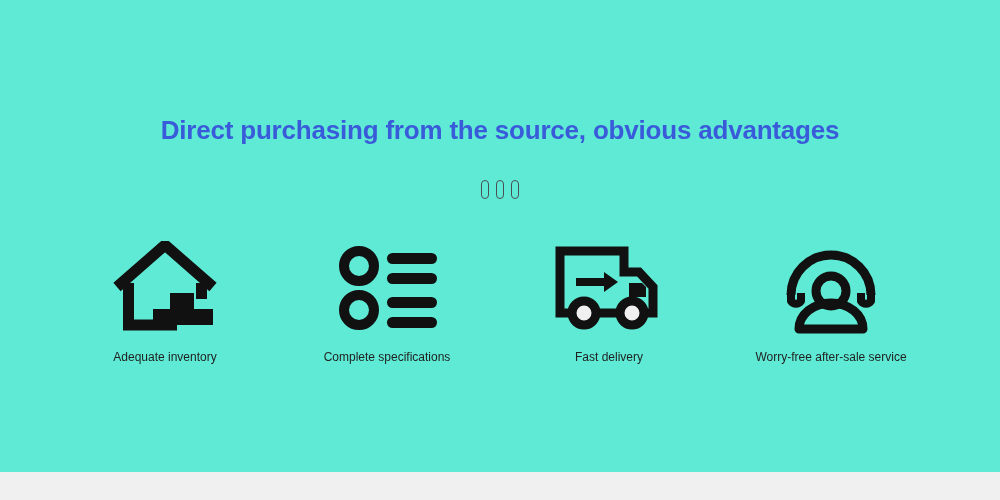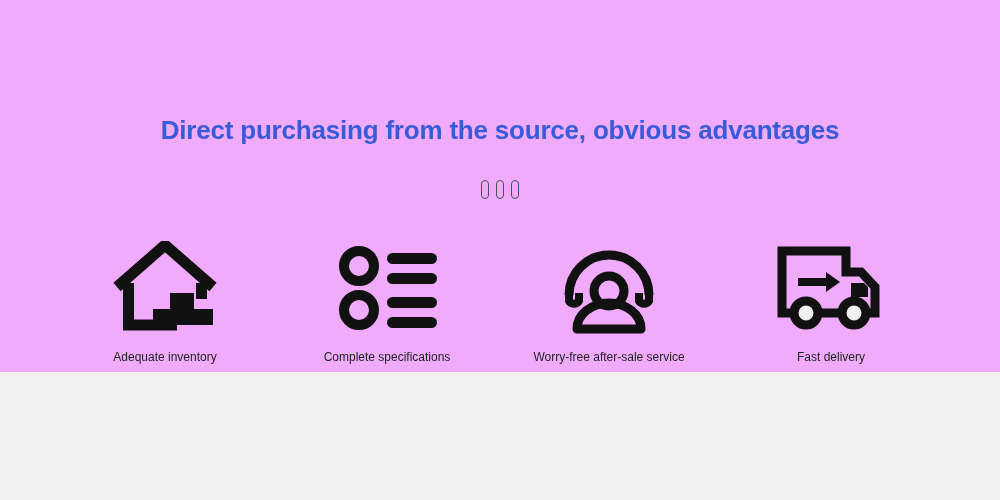--- a/index.html
+++ b/index.html
@@ -11,22 +11,22 @@
     height: 500px;
     background: #f0f0f0;
     font-family: "Liberation Sans", sans-serif;
     overflow: hidden;
     position: relative;
   }
 
   .banner {
     position: relative;
     width: 1000px;
-    height: 372px;
-    background: #f0abfc;
+    height: 472px;
+    background: #5eead4;
   }
 
   
   .headline {
     position: absolute;
     top: 113px;
     left: 0;
     width: 1000px;
     text-align: center;
     font-size: 26px;
@@ -139,49 +139,49 @@
 
           <rect x="52" y="55" width="50" height="11" rx="5.5" fill="#111111"></rect>
           <rect x="52" y="75" width="50" height="11" rx="5.5" fill="#111111"></rect>
         </svg>
       </div>
       <div class="caption">Complete specifications</div>
     </div>
 
     <div class="feature">
       <div class="icon-wrap">
-        <svg width="100" height="94" viewBox="0 0 100 94" fill="none">
-
-          <path d="M10 54 A40 40 0 0 1 90 54" stroke="#111111" stroke-width="9" stroke-linecap="butt" fill="none"></path>
-
-          <path d="M10 52 L10 60 A6 6 0 0 0 20 60 L20 52" stroke="#111111" stroke-width="8" stroke-linejoin="round" fill="none"></path>
-
-          <path d="M80 52 L80 60 A6 6 0 0 0 90 60 L90 52" stroke="#111111" stroke-width="8" stroke-linejoin="round" fill="none"></path>
-
-          <circle cx="50" cy="50" r="15" stroke="#111111" stroke-width="9" fill="none"></circle>
-
-          <path d="M18 88 A32 26 0 0 1 82 88 Z" stroke="#111111" stroke-width="9" stroke-linejoin="round" fill="none"></path>
-        </svg>
-      </div>
-      <div class="caption">Worry-free after-sale service</div>
-    </div>
-
-    <div class="feature">
-      <div class="icon-wrap">
         <svg width="110" height="86" viewBox="0 0 110 86" fill="none">
 
           <path d="M6 6 L70 6 L70 27 L85 27 L99 42 L99 68 L6 68 Z" stroke="#111111" stroke-width="9" stroke-linejoin="miter" fill="none"></path>
 
           <rect x="22" y="33" width="32" height="8" fill="#111111"></rect>
 
           <path d="M50 27 L64 37 L50 47 Z" fill="#111111"></path>
 
           <path d="M75 38 L88 38 L92 42 L92 52 L75 52 Z" fill="#111111"></path>
 
           <circle cx="30" cy="68" r="12" stroke="#111111" stroke-width="9" fill="#f0f0f0"></circle>
           <circle cx="78" cy="68" r="12" stroke="#111111" stroke-width="9" fill="#f0f0f0"></circle>
         </svg>
       </div>
       <div class="caption">Fast delivery</div>
     </div>
 
+    <div class="feature">
+      <div class="icon-wrap">
+        <svg width="100" height="94" viewBox="0 0 100 94" fill="none">
+
+          <path d="M10 54 A40 40 0 0 1 90 54" stroke="#111111" stroke-width="9" stroke-linecap="butt" fill="none"></path>
+
+          <path d="M10 52 L10 60 A6 6 0 0 0 20 60 L20 52" stroke="#111111" stroke-width="8" stroke-linejoin="round" fill="none"></path>
+
+          <path d="M80 52 L80 60 A6 6 0 0 0 90 60 L90 52" stroke="#111111" stroke-width="8" stroke-linejoin="round" fill="none"></path>
+
+          <circle cx="50" cy="50" r="15" stroke="#111111" stroke-width="9" fill="none"></circle>
+
+          <path d="M18 88 A32 26 0 0 1 82 88 Z" stroke="#111111" stroke-width="9" stroke-linejoin="round" fill="none"></path>
+        </svg>
+      </div>
+      <div class="caption">Worry-free after-sale service</div>
+    </div>
+
   </div>
 </div>
 
 </body></html>

